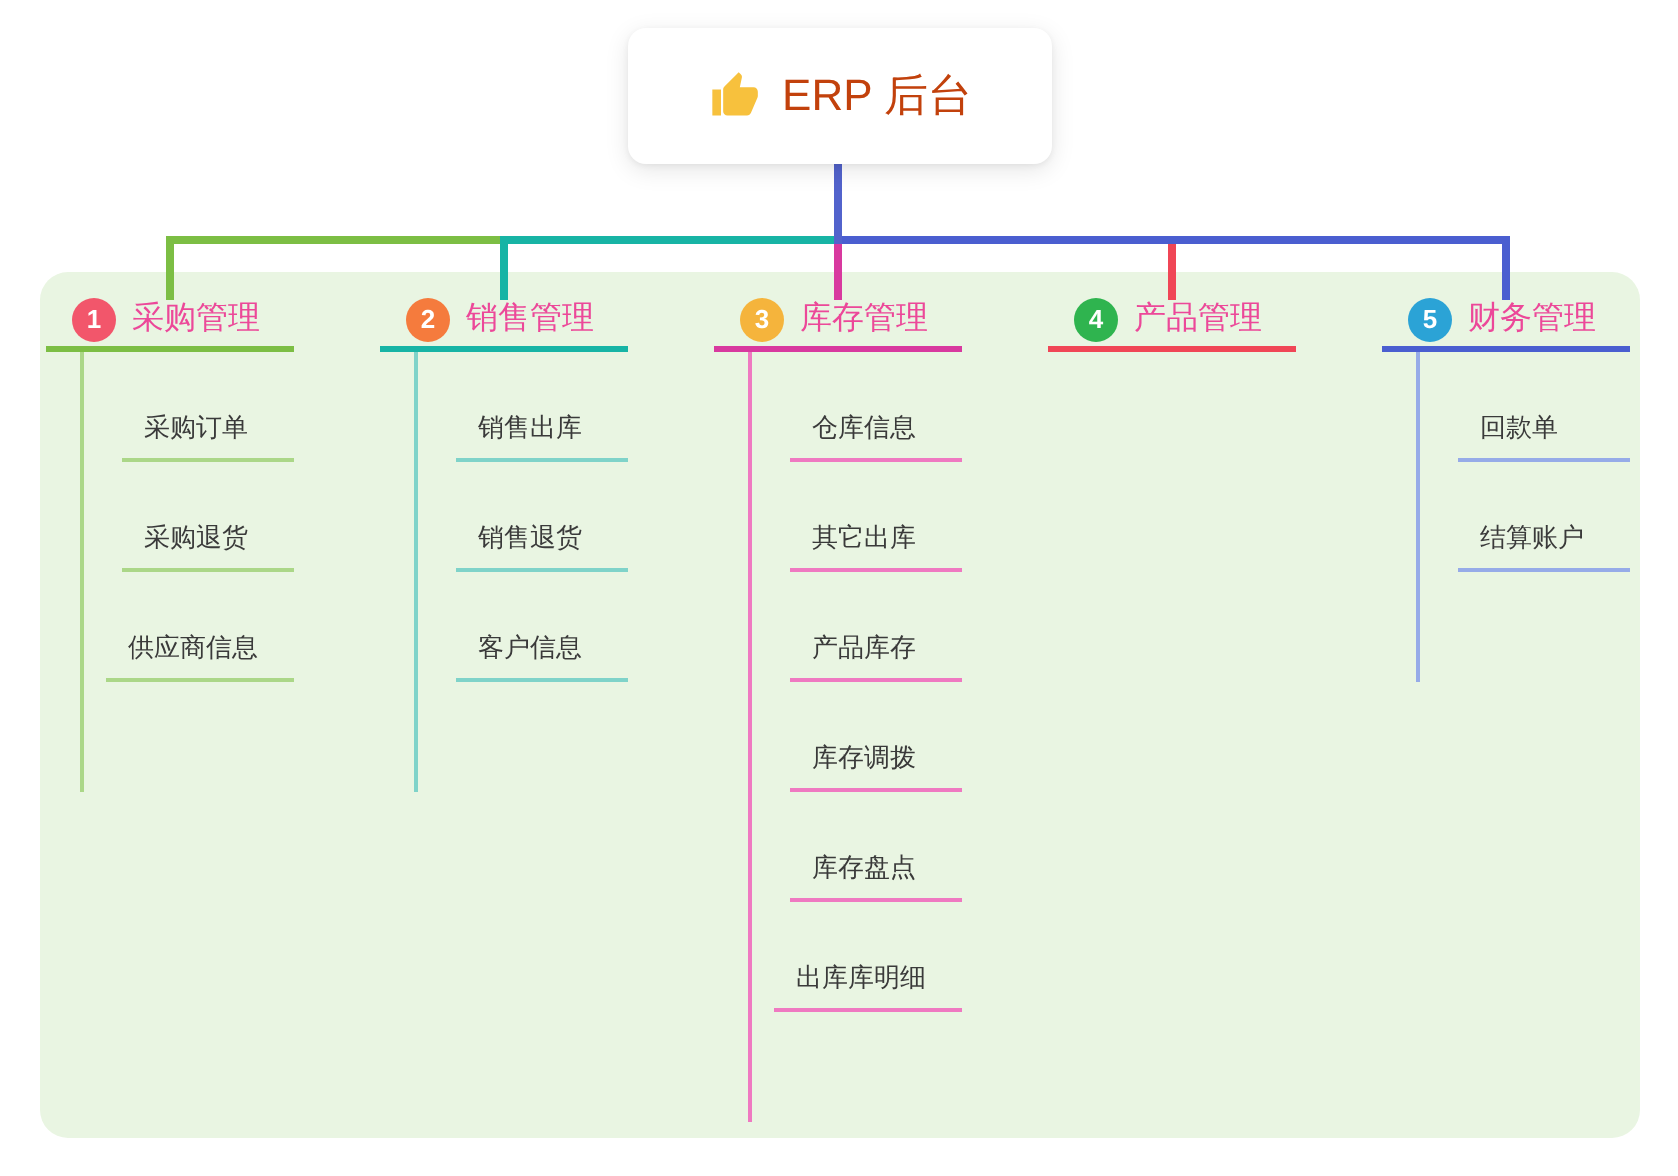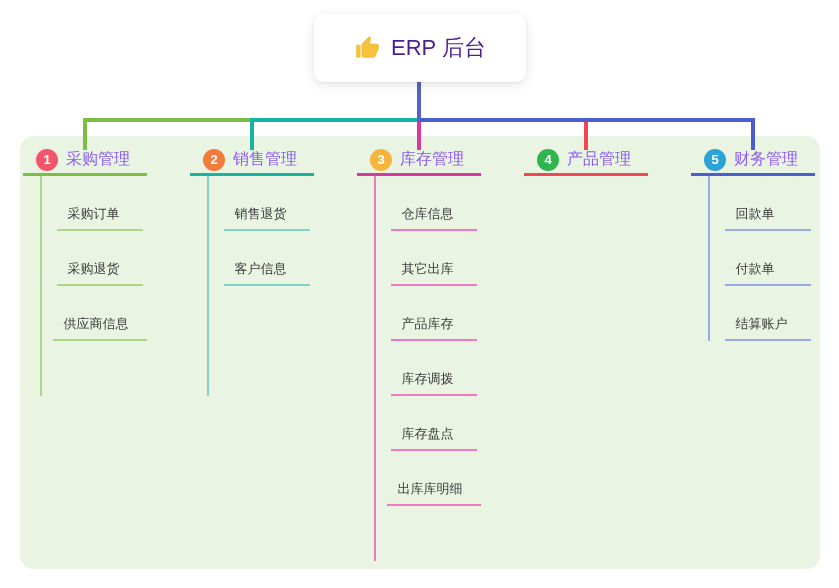--- a/index.html
+++ b/index.html
@@ -15,44 +15,44 @@
     position:absolute; left:20px; top:136px; width:800px; height:433px;
     background:#e9f5e2; border-radius:14px;
   }
 
   
   .root-card {
     position:absolute; left:314px; top:14px; width:212px; height:68px;
     background:#ffffff; border-radius:9px;
     box-shadow:0 3px 12px rgba(0,0,0,.10), 0 1px 3px rgba(0,0,0,.06);
     display:flex; align-items:center; justify-content:center; gap:11px;
-    font-size:22px; font-weight:500; color:#4c1d95; z-index:3;
+    font-size:22px; font-weight:500; color:#c2410c; z-index:3;
   }
   .root-card .icon { width:26px; height:26px; display:block; }
 
   
   .conn { position:absolute; z-index:2; }
 
   
   .branch { position:absolute; top:146px; z-index:2; }
   .branch-header {
     position:relative; width:124px; height:30px; box-sizing:border-box;
     display:flex; align-items:center; gap:8px; padding-left:13px;
     border-bottom:3px solid var(--line); cursor:default;
   }
   .badge {
     width:22px; height:22px; border-radius:50%; background:var(--badge);
     color:#fff; font-size:13px; font-weight:700; flex:0 0 22px;
     display:flex; align-items:center; justify-content:center; line-height:1;
   }
-  .branch-title { font-size:16px; color:#8b5cf6; white-space:nowrap; }
+  .branch-title { font-size:16px; color:#ec4899; white-space:nowrap; }
 
   .children {
     position:relative; margin-left:17px;
-    display:flex; flex-direction:column; align-items:center;padding-left:12px;
+    display:flex; flex-direction:column; align-items:flex-end;padding-left:12px;
   }
   .vline {
     position:absolute; left:0; top:0; width:2px;
     background:var(--child-line);
   }
   .child {
     height:55px; box-sizing:border-box; width:max-content; min-width:86px;
     display:flex; align-items:flex-end;
     padding:0 18px 6px 11px;
     border-bottom:2px solid var(--child-line);
@@ -98,20 +98,21 @@
           <div class="child">供应商信息</div>
         </div>
   </div>
       <div class="branch" style="left: 190px; --line: #17b4a5; --child-line: #7fd3c9; --badge: #f57b3d;">
     <div class="branch-header">
       <span class="badge">2</span>
       <span class="branch-title">销售管理</span>
     </div>
     <div class="children">
       <div class="vline" style="height: 220px;"></div>
+          <div class="child">销售出库</div>
           <div class="child">销售退货</div>
           <div class="child">客户信息</div>
         </div>
   </div>
       <div class="branch" style="left: 357px; --line: #d8399f; --child-line: #ef79c1; --badge: #f5b43c;">
     <div class="branch-header">
       <span class="badge">3</span>
       <span class="branch-title">库存管理</span>
     </div>
     <div class="children">
@@ -131,18 +132,17 @@
     </div>
   </div>
       <div class="branch" style="left: 691px; --line: #4a5ed0; --child-line: #96abe8; --badge: #2ba3d6;">
     <div class="branch-header">
       <span class="badge">5</span>
       <span class="branch-title">财务管理</span>
     </div>
     <div class="children">
       <div class="vline" style="height: 165px;"></div>
     <div class="child">回款单</div>
-          <div class="child">付款单</div>
           <div class="child">结算账户</div>
         </div>
   </div>
     </div>
 </div>
 
 </body></html>

